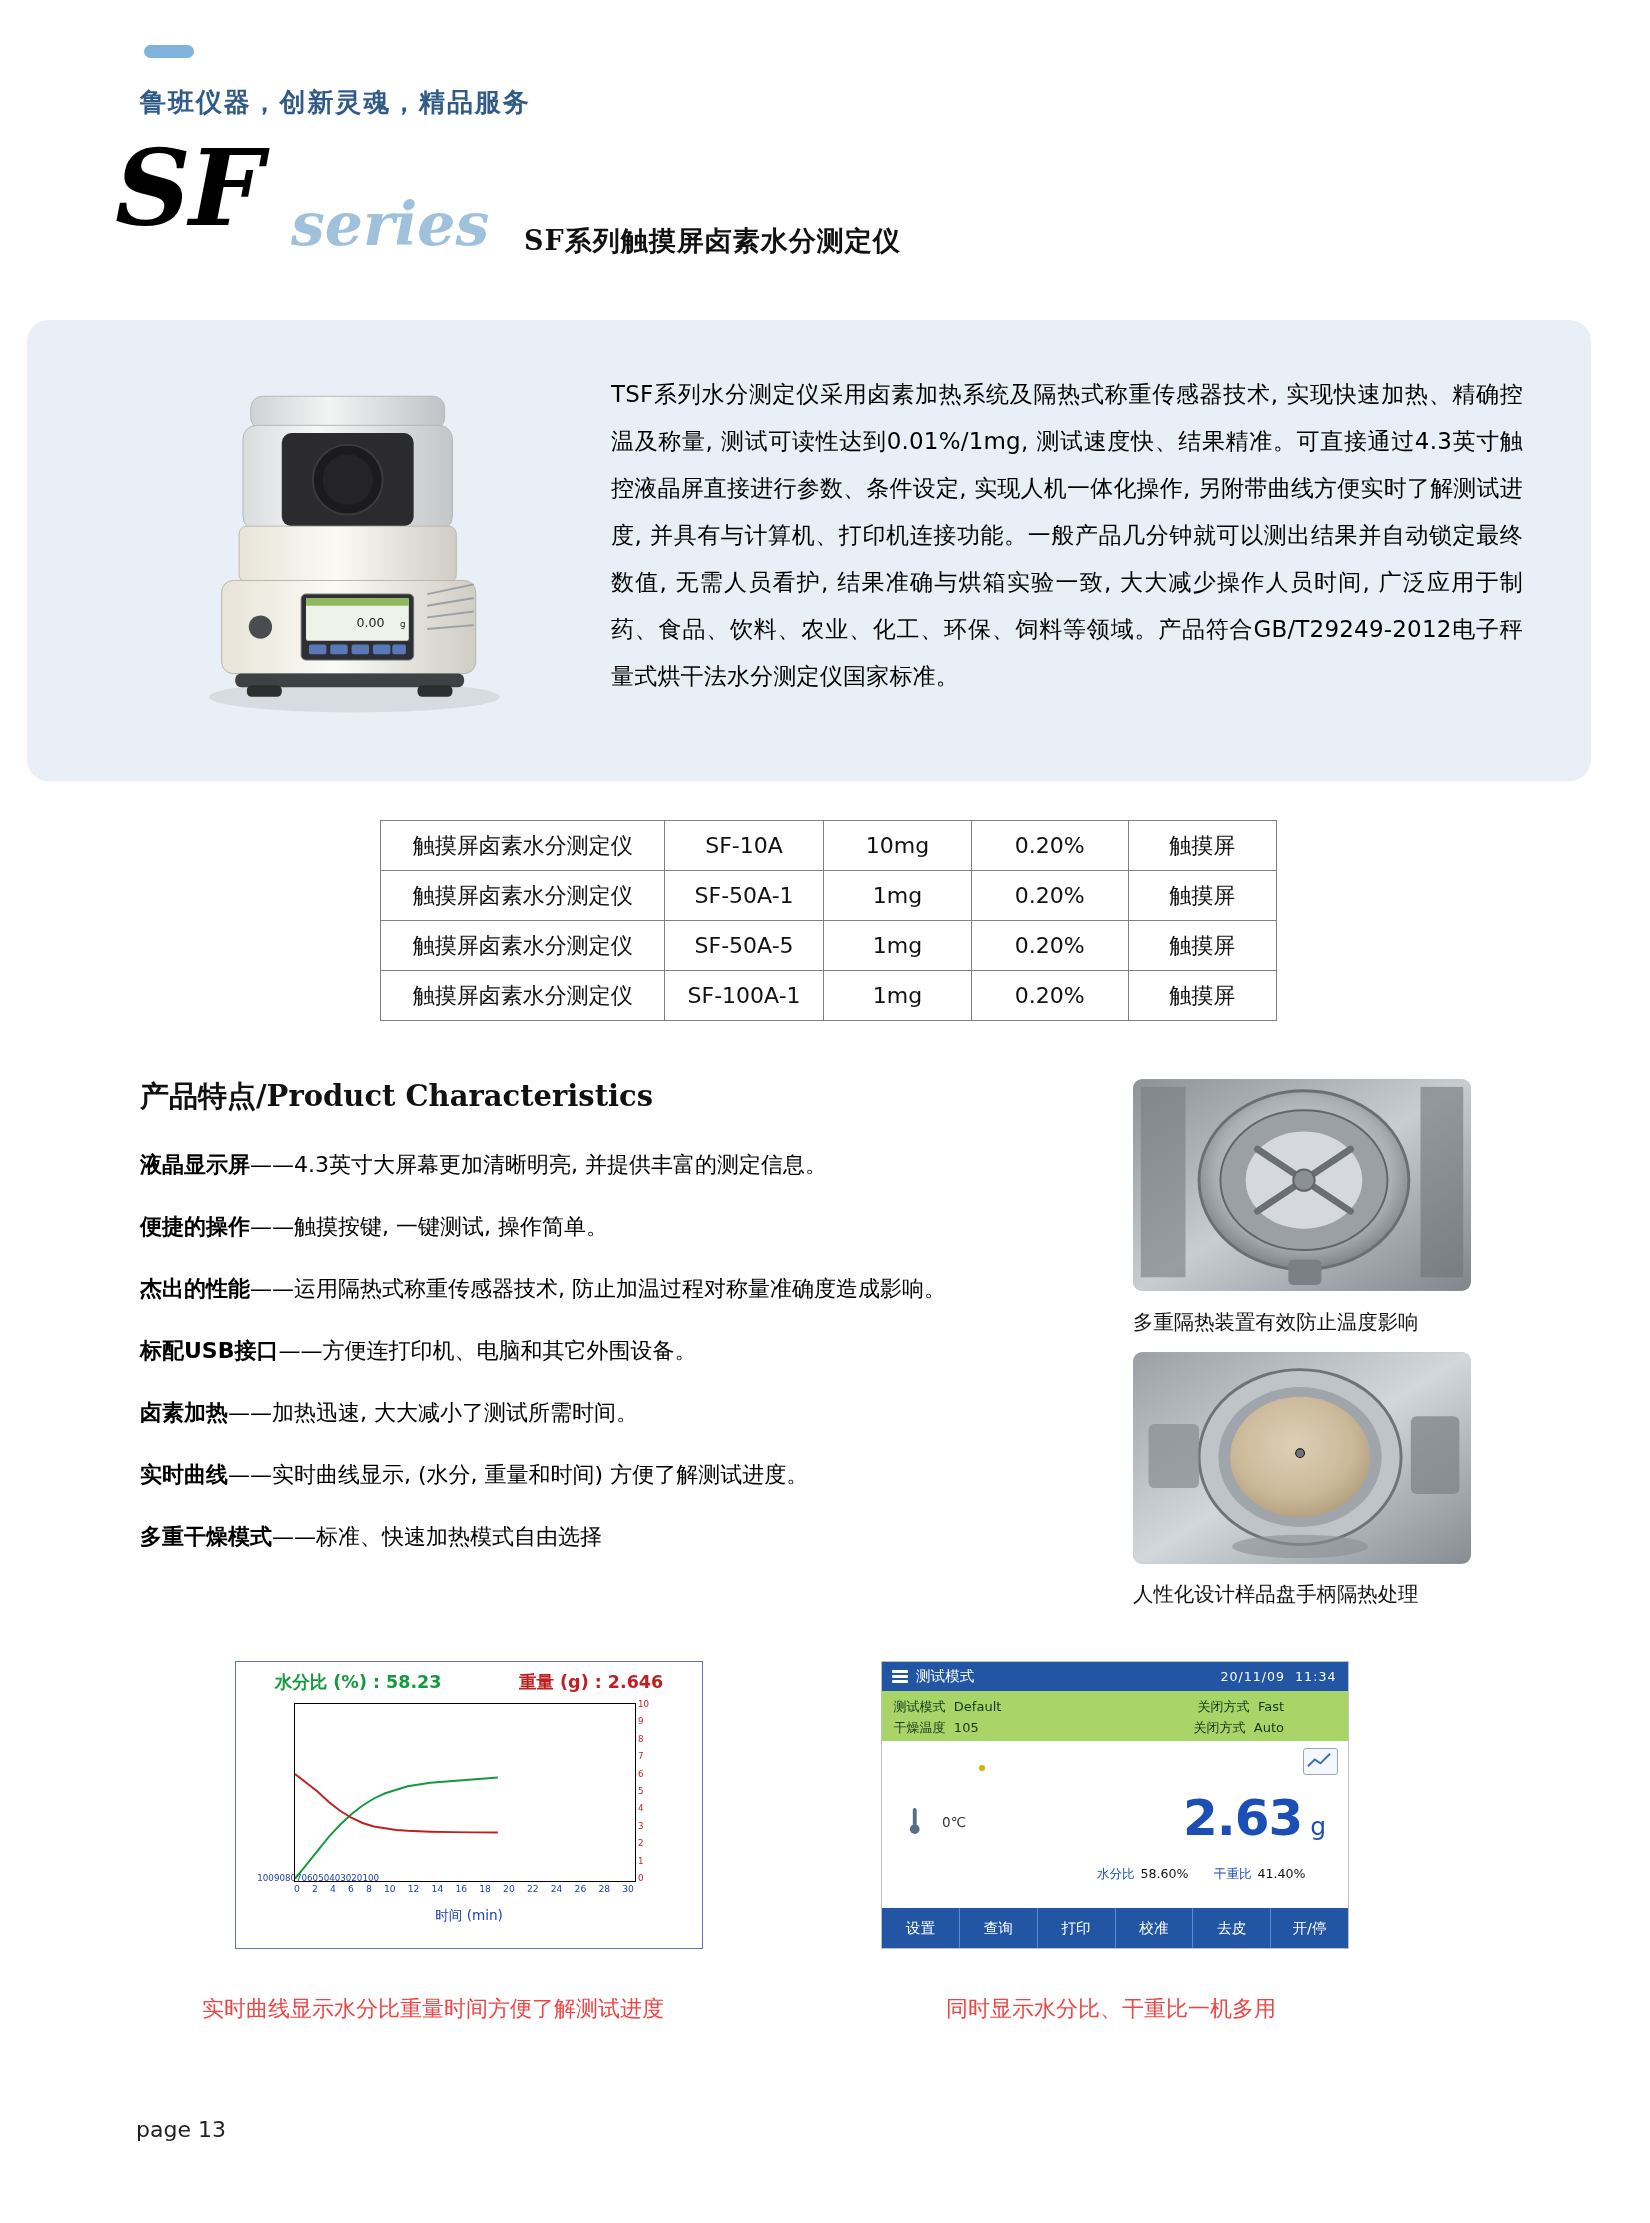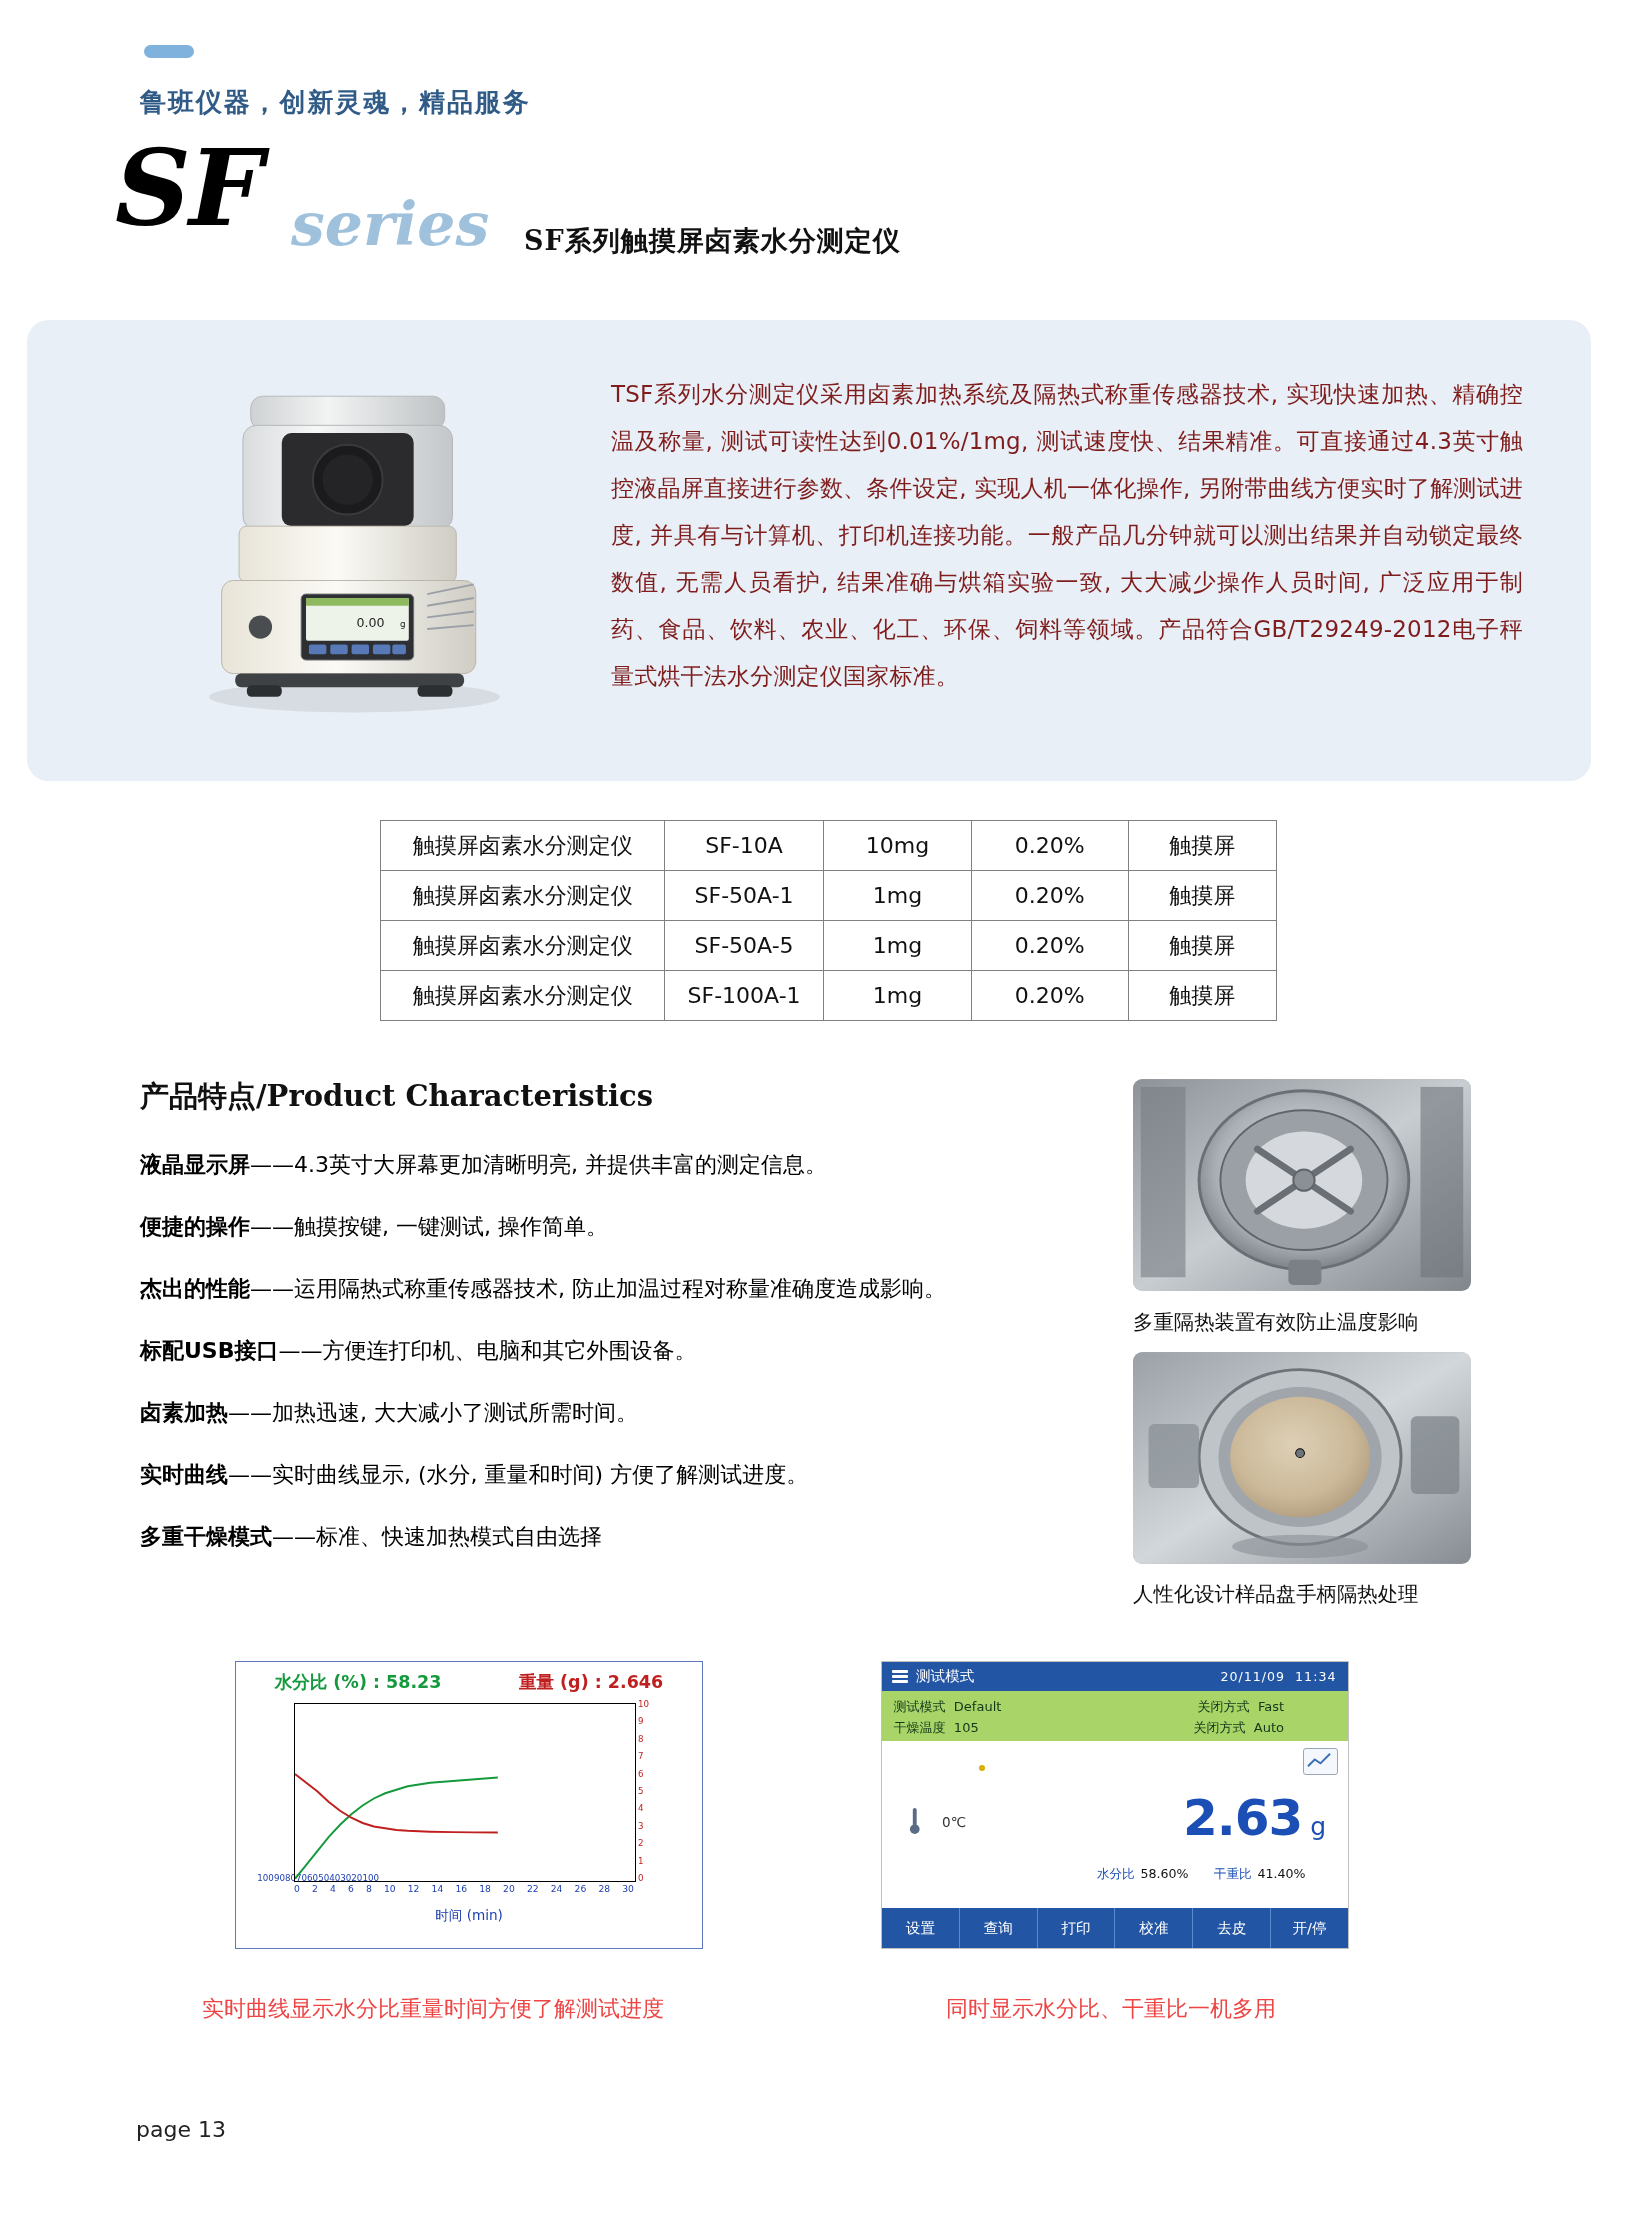--- a/index.html
+++ b/index.html
@@ -90,21 +90,21 @@
     width: 417px;
     height: 417px;
   }
   .intro-text {
     position: absolute;
     left: 611px; top: 371px;
     width: 912px;
     font-family: "DejaVu Sans", sans-serif;
     font-size: 23px;
     line-height: 47px;
-    color: #7f1d1d;
+    color: #000000;
     text-align: justify;
     letter-spacing: 0.2px;
   }
 
   
   .spec-table {
     position: absolute;
     left: 380px; top: 820px;
     border-collapse: collapse;
     font-family: "DejaVu Sans", sans-serif;
@@ -326,20 +326,21 @@
     font-family: "DejaVu Sans", sans-serif;
     font-size: 12.6px;
   }
   .ui-subvals .lab { color: #1c4fb5; }
   .ui-subvals .val { color: #111; margin: 0 21.3px 0 5.8px; }
   .ui-footer {
     position: absolute; left: 0; bottom: 0;
     width: 100%; height: 40px;
     background: #2255a4;
     display: flex;
+    justify-content: center;
   }
   .ui-fbtn {
     flex: 1;
     color: #fff;
     font-family: "DejaVu Sans", sans-serif;
     font-size: 14.6px;
     display: flex; align-items: center; justify-content: center;
     border-right: 1px solid #5c8ad0;
   }
   .ui-fbtn:last-child { border-right: none; }

